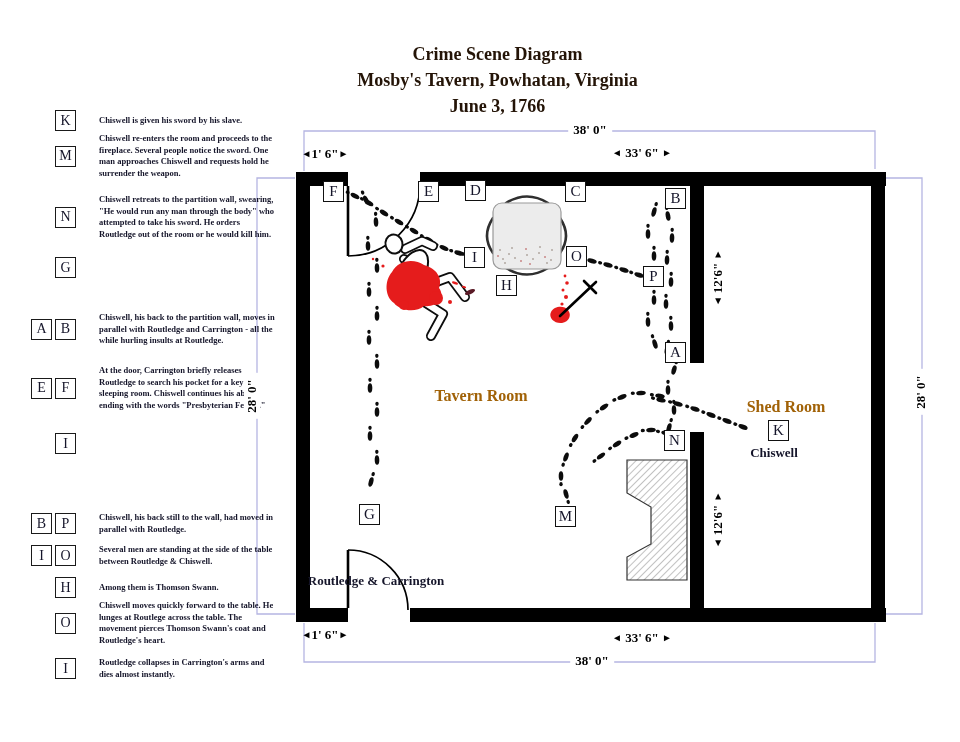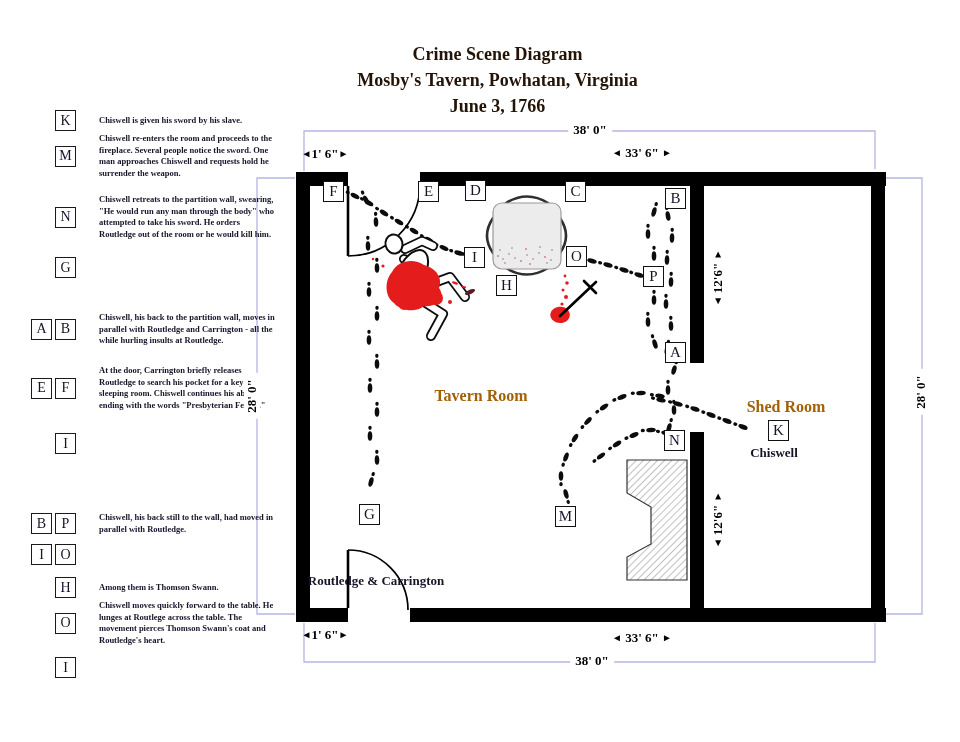--- a/index.html
+++ b/index.html
@@ -458,37 +458,39 @@
           <div class="lbox">B</div>
           <div class="lbox">P</div>
         </div>
         <div class="ltext">Chiswell, his back still to the wall, had moved in parallel with Routledge.</div>
       </div>
       <div class="legend-row" style="left: 30px; top: 544px;">
         <div class="lboxes">
           <div class="lbox">I</div>
           <div class="lbox">O</div>
         </div>
+        <div class="ltext">Several men are standing at the side of the table between Routledge &amp; Chiswell.</div>
       </div>
       <div class="legend-row" style="left: 30px; top: 577px;">
         <div class="lboxes">
           <div class="lbox">H</div>
         </div>
         <div class="ltext">Among them is Thomson Swann.</div>
       </div>
       <div class="legend-row" style="left: 30px; top: 600px;">
         <div class="lboxes">
           <div class="lbox">O</div>
         </div>
         <div class="ltext">Chiswell moves quickly forward to the table. He lunges at Routlege across the table. The movement pierces Thomson Swann's coat and Routledge's heart.</div>
       </div>
       <div class="legend-row" style="left: 30px; top: 657px;">
         <div class="lboxes">
           <div class="lbox">I</div>
         </div>
+        <div class="ltext">Routledge collapses in Carrington's arms and dies almost instantly.</div>
       </div>
     </div>
 
   <div class="room-label" style="left:481px;top:396px;">Tavern Room</div>
   <div class="room-label" style="left:786px;top:396px;margin-top:11px;">Shed Room</div>
   <div class="name-label" style="left:376px;top:537px;margin-top:44px;">Routledge &amp; Carrington</div>
   <div class="name-label" style="left:774px;top:453px;">Chiswell</div>
 
   <div id="markers">
       <div class="marker" style="left: 323px; top: 181px;">F</div>

